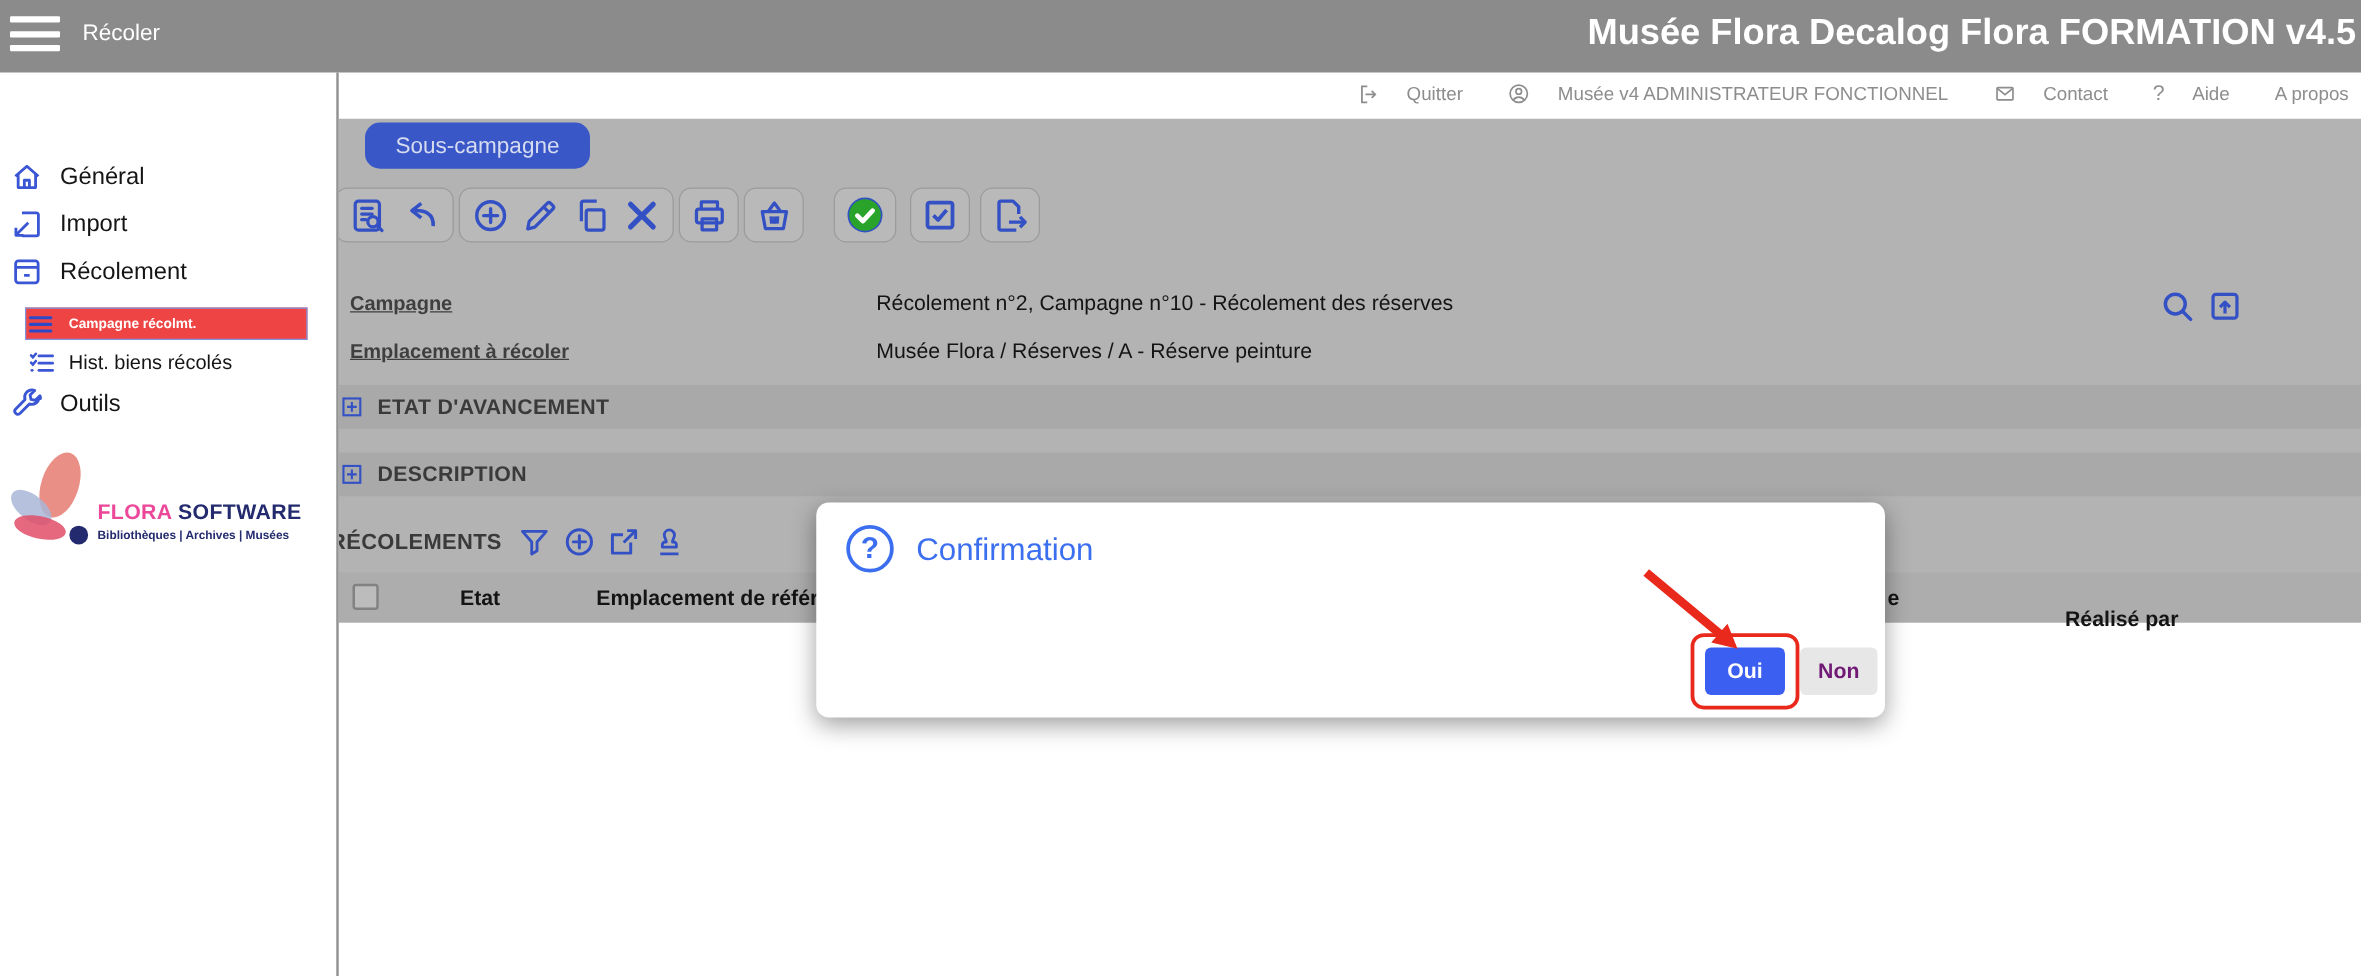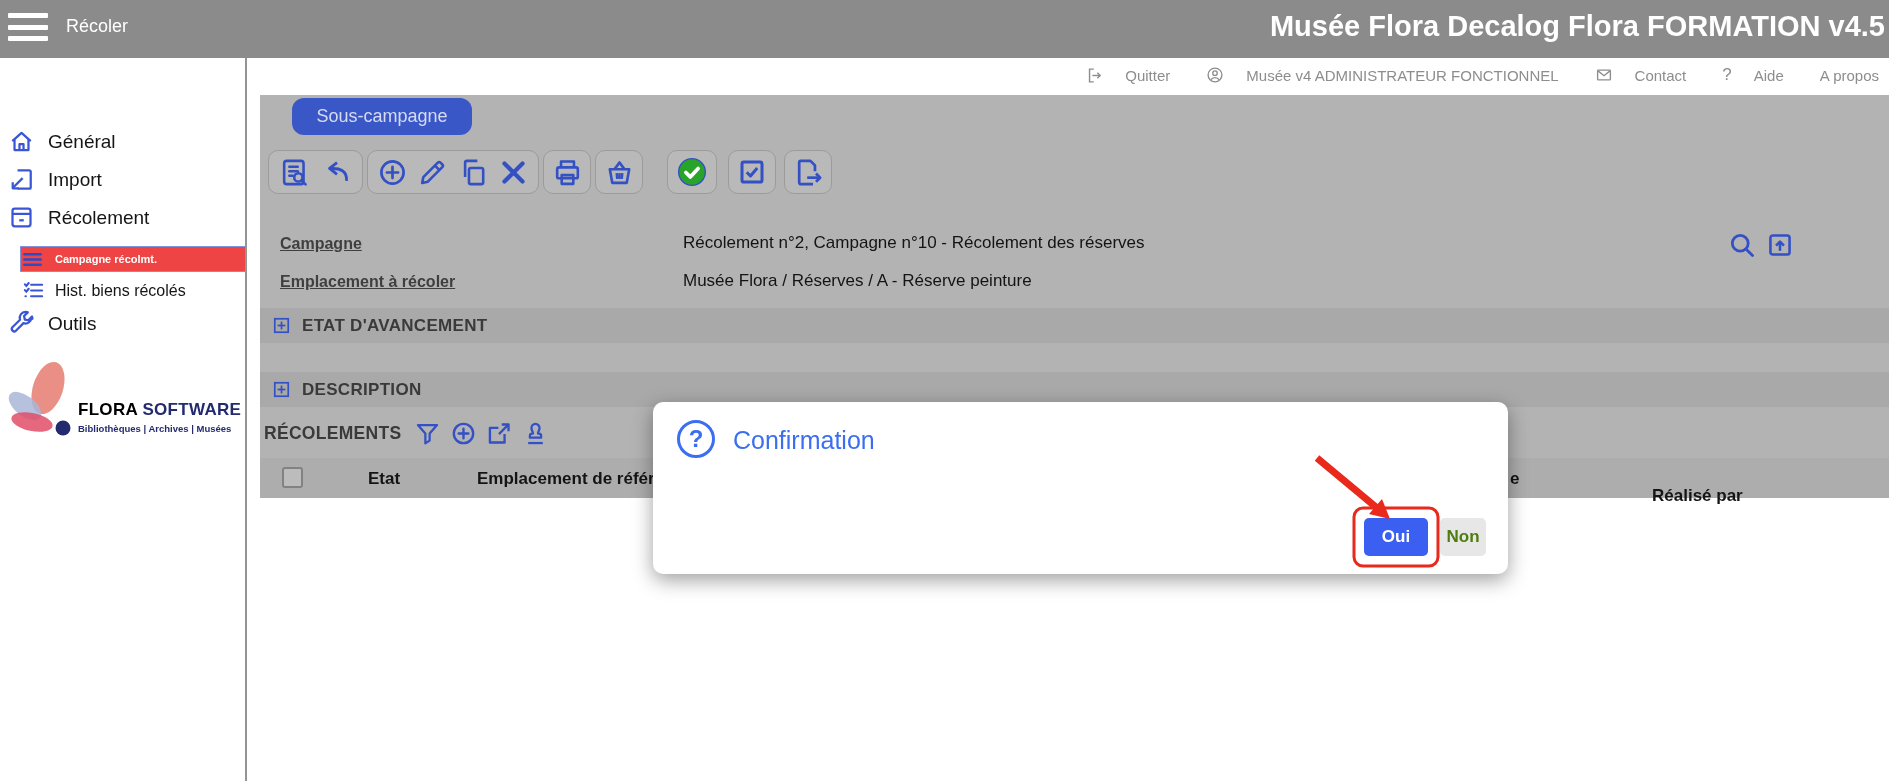--- a/index.html
+++ b/index.html
@@ -17,36 +17,36 @@
 
   
   .topbar { position:absolute; left:250px; right:0; top:58px; height:34px; background:#fff;
     display:flex; align-items:center; justify-content:flex-end; gap:36px; padding-right:10px;
     color:#8d8d8d; font-size:15px; }
   .toplink { display:flex; align-items:center; gap:22px; cursor:pointer; white-space:nowrap; }
   .toplink svg { stroke:#8d8d8d; }
   .q-glyph { font-size:17px; }
 
   
-  .sidebar { position:absolute; left:0; top:58px; width:247px; bottom:0; background:#fff; border-right:2px solid #949494; z-index:1; }
+  .sidebar { position:absolute; left:0; top:58px; width:271px; bottom:0; background:#fff; border-right:2px solid #949494; z-index:1; }
   .nav-item { position:absolute; display:flex; align-items:center; gap:13px; color:#151515; cursor:pointer; }
   .nav-item svg { flex:0 0 auto; }
   .nav-lvl1 { font-size:19px; left:8px; }
   .nav-general { top:70px; }
   .nav-import { top:108px; }
   .nav-recolement { top:146px; }
   .nav-campagne { left:20px; top:188px; width:226px; height:26px; background:#ef4444; border:1px solid #8093dd;
     color:#ffffff; font-weight:bold; font-size:11px; gap:11px; padding-left:0; }
   .nav-hist { left:22px; top:221px; font-size:16px; gap:10px; }
   .nav-outils { top:252px; }
 
   .logo { position:absolute; left:4px; top:298px; width:240px; height:95px; }
   .logo-flower { position:absolute; left:0; top:2px; }
   .logo-text { position:absolute; left:74px; top:44px; white-space:nowrap; font-weight:bold; font-size:17px; letter-spacing:.3px; }
-  .logo-text .b1 { color:#000000;margin-top:36px; }
+  .logo-text .b1 { color:#ec4899;margin-top:36px; }
   .logo-text .b2 { color:#232a6e; }
   .logo-tagline { position:absolute; left:74px; top:67px; font-size:9.5px; font-weight:bold; color:#232a6e; white-space:nowrap; }
 
   
   .panel { position:absolute; left:260px; right:0; top:95px; height:403px; background:#b3b3b3; }
 
   .tab { position:absolute; left:292px; top:98px; width:180px; height:37px; background:#3a57c8; border-radius:12px;
     color:#d6dcf0; font-size:18px; display:flex; align-items:center; justify-content:center; cursor:pointer; }
 
   .tbtn { position:absolute; top:150px; height:44px; background:#b9b9b9; border:1px solid #9b9b9b; border-radius:10px;
@@ -54,31 +54,31 @@
   .tbtn svg { stroke:#3350c4; }
   .tb1 { left:268px; width:95px; }
   .tb2 { left:367px; width:172px; }
   .tb3 { left:543px; width:48px; }
   .tb4 { left:595px; width:48px; }
   .tb5 { left:667px; width:50px; }
   .tb6 { left:728px; width:48px; }
   .tb7 { left:784px; width:48px; }
 
   .field-label { position:absolute; left:280px; color:#3f3f3f; font-weight:bold; font-size:16px;text-decoration:underline; }
-  .field-value { position:absolute; left:683px; color:#141414; font-size:17px; }
+  .field-value { position:absolute; left:701px; color:#141414; font-size:17px; }
   .fl1 { top:235px; } .fv1 { top:233px; }
   .fl2 { top:273px; } .fv2 { top:271px; }
   .field-icon { position:absolute; top:231px; cursor:pointer; }
   .fi-search { left:1728px; }
   .fi-window { left:1766px; }
   .field-icon svg { stroke:#3350c4; }
 
   .section { position:absolute; left:260px; right:0; height:35px; background:#a9a9a9;
     display:flex; align-items:center; gap:12px; padding-left:13px; }
-  .sec1 { top:308px; } .sec2 { top:372px; }
+  .sec1 { top:308px; } .sec2 { top:362px; }
   .section svg { stroke:#3350c4; cursor:pointer; }
   .section-title { font-weight:bold; font-size:17px; color:#3a3a3a; letter-spacing:.3px; }
 
   .reco { position:absolute; left:264px; top:420px; display:flex; align-items:center; gap:9px; }
   .reco-title { font-weight:bold; font-size:17.5px; color:#3a3a3a; letter-spacing:.3px; margin-right:4px; }
   .reco svg { stroke:#3350c4; cursor:pointer; }
 
   .thead { position:absolute; left:260px; right:0; top:458px; height:40px; background:#adadad; }
   .th-check { position:absolute; left:22px; top:9px; width:21px; height:21px; border:2px solid #828282; border-radius:3px; background:#bcbcbc; cursor:pointer; }
   .th { position:absolute; top:11px; font-weight:bold; font-size:17px; color:#141414; white-space:nowrap; }
@@ -90,21 +90,21 @@
   
   .modal { position:absolute; left:653px; top:402px; width:855px; height:172px; background:#ffffff;
     border-radius:10px; box-shadow:0 6px 20px rgba(0,0,0,.38); z-index:5; }
   .modal-q { position:absolute; left:24px; top:18px; width:38px; height:38px; border:3.5px solid #3b6ff0; border-radius:50%;
     color:#3b6ff0; font-size:24px; font-weight:bold; display:flex; align-items:center; justify-content:center; }
   .modal-title { position:absolute; left:80px; top:24px; color:#3b6ff0; font-size:25px; }
   .modal-msg { position:absolute; left:16px; top:77px; color:#101010; font-size:18px; }
   .btn { position:absolute; top:116px; height:38px; border:none; border-radius:5px; font-weight:bold; font-size:17px;
     font-family:"Liberation Sans", sans-serif; cursor:pointer; }
   .btn-oui { left:711px; width:64px; background:#3b5ff0; color:#ffffff;text-align:center; }
-  .btn-non { left:787px; width:46px; background:#e7e7e7; color:#4d7c0f; }
+  .btn-non { left:787px; width:62px; background:#e7e7e7; color:#701a75; }
 
   
   .annotation { position:absolute; left:0; top:0; width:1889px; height:781px; z-index:6; pointer-events:none; }
 </style>
 </head>
 <body>
 
 <div class="stage">
 
   <div class="appbar">

